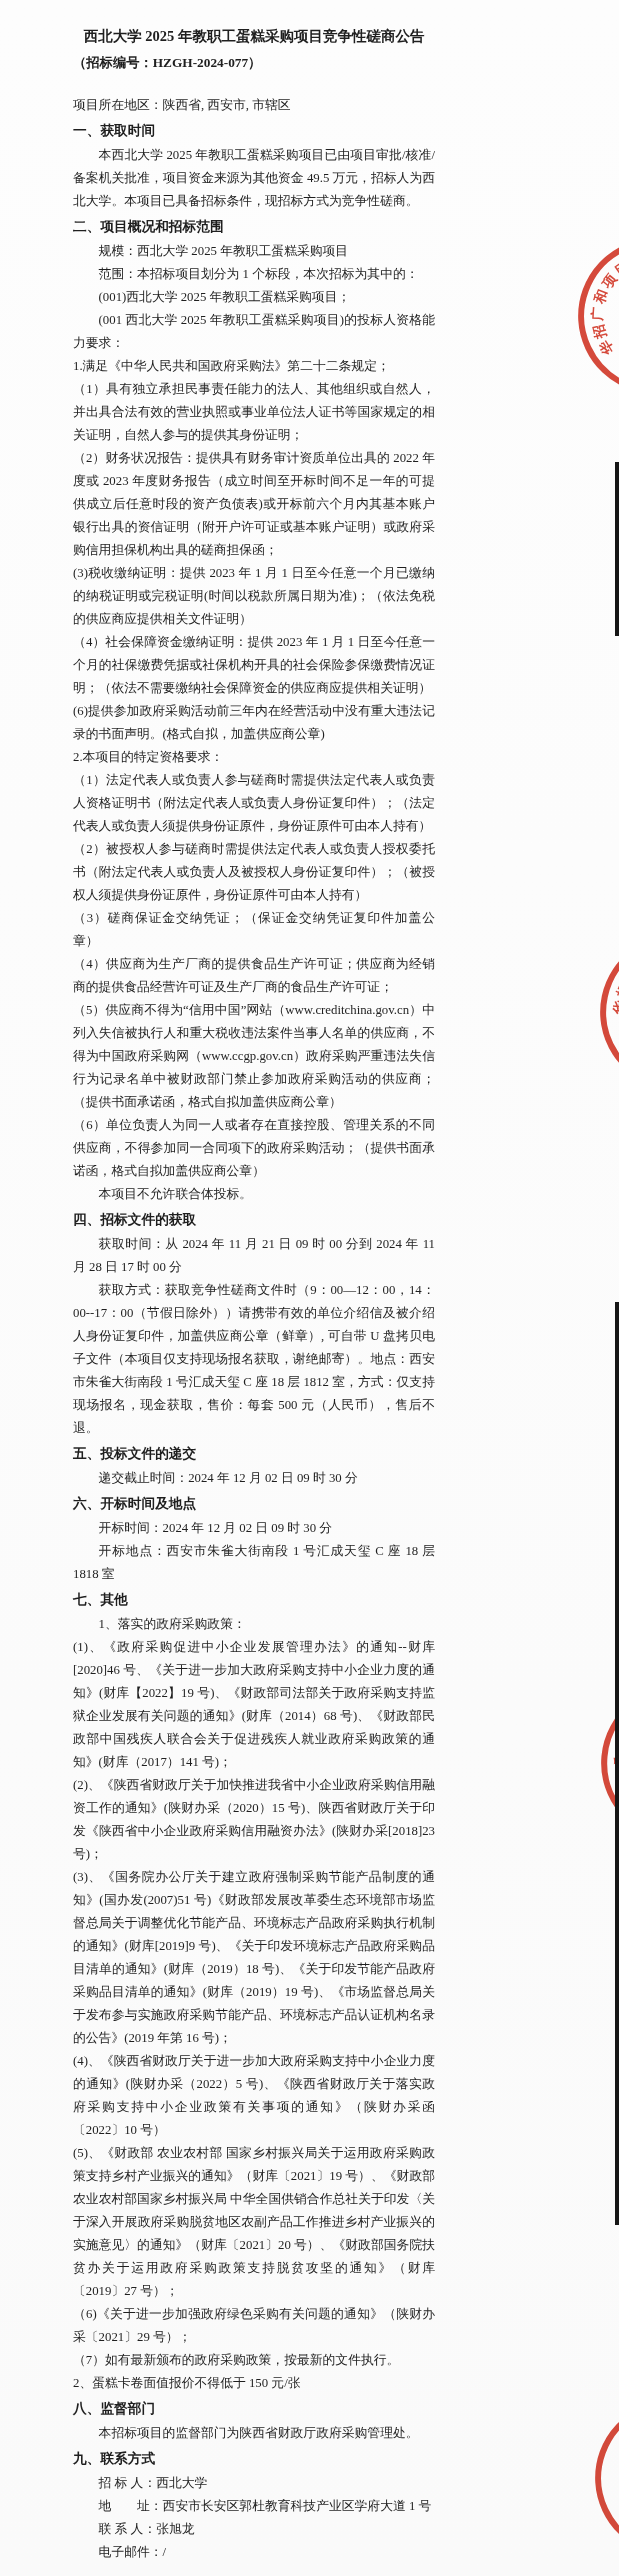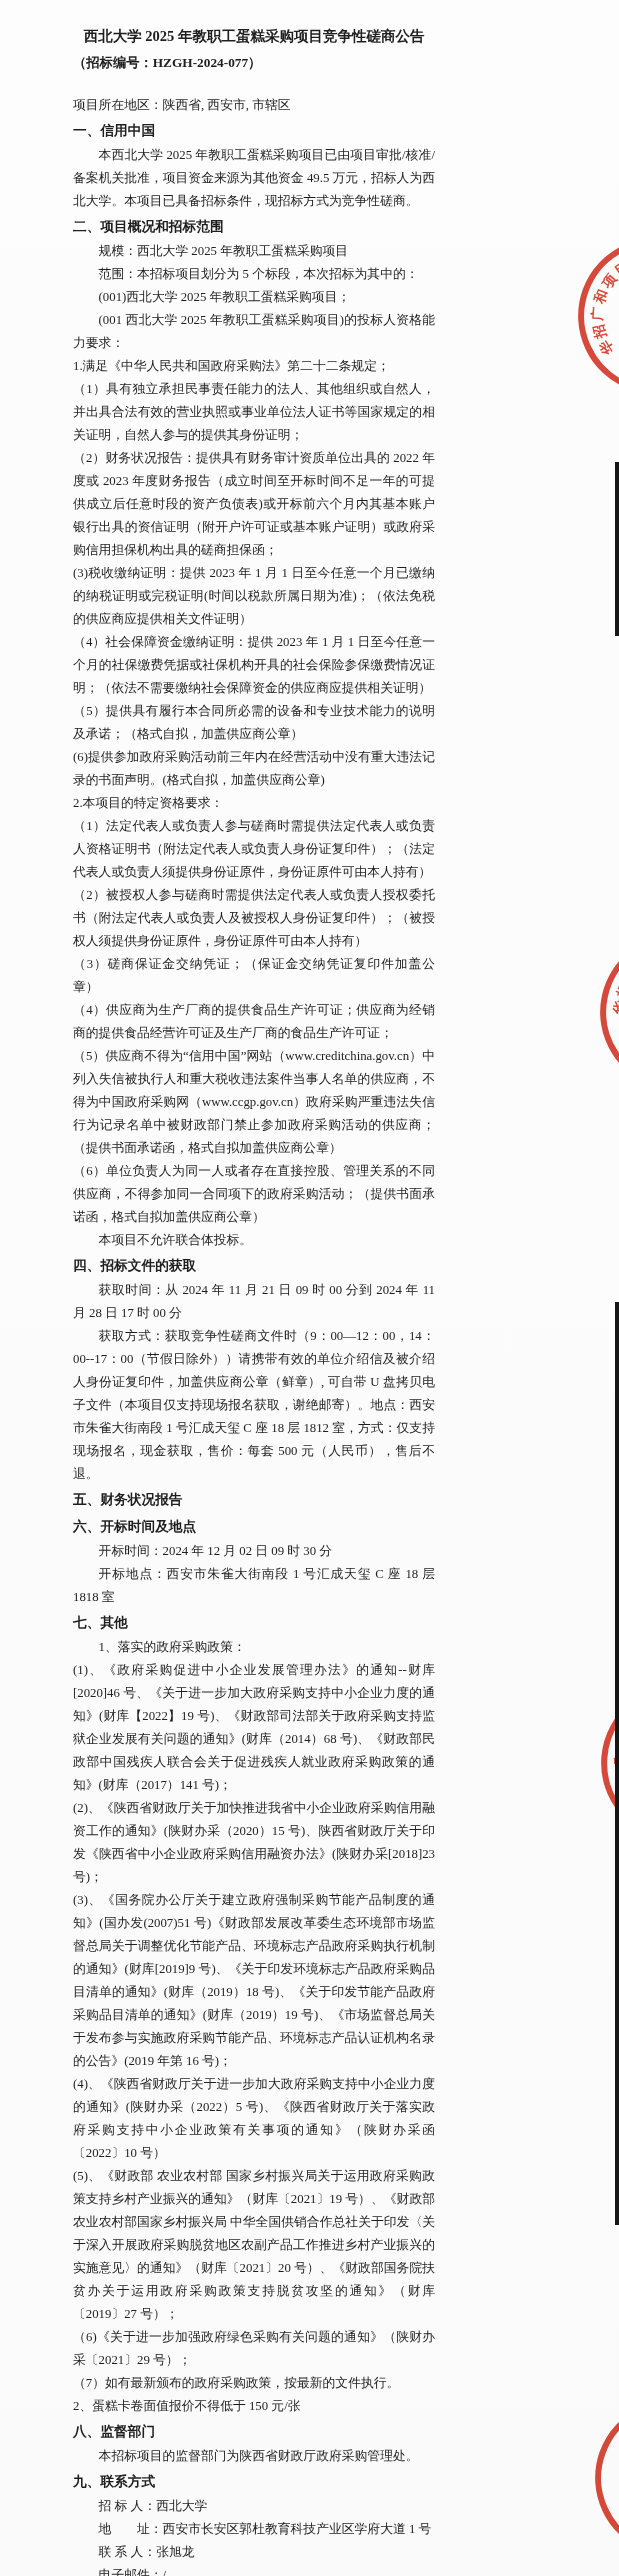--- a/index.html
+++ b/index.html
@@ -49,50 +49,50 @@
       </g>
     </defs>
   </svg>
 
   <div class="doc">
     <h1 class="title">西北大学 2025 年教职工蛋糕采购项目竞争性磋商公告</h1>
     <div class="subtitle">（招标编号：HZGH-2024-077）</div>
 
     <p class="line">项目所在地区：陕西省, 西安市, 市辖区</p>
 
-    <h2 class="sec">一、信用中国</h2>
+    <h2 class="sec">一、获取时间</h2>
     <p class="line indent">本西北大学 2025 年教职工蛋糕采购项目已由项目审批/核准/备案机关批准，项目资金来源为其他资金 49.5 万元，招标人为西北大学。本项目已具备招标条件，现招标方式为竞争性磋商。</p>
 
     <h2 class="sec">二、项目概况和招标范围</h2>
     <p class="line indent">规模：西北大学 2025 年教职工蛋糕采购项目</p>
-    <p class="line indent">范围：本招标项目划分为 5 个标段，本次招标为其中的：</p>
+    <p class="line indent">范围：本招标项目划分为 1 个标段，本次招标为其中的：</p>
     <p class="line indent">(001)西北大学 2025 年教职工蛋糕采购项目；</p>
 
     <p class="line indent">(001 西北大学 2025 年教职工蛋糕采购项目)的投标人资格能力要求：</p>
     <p class="line">1.满足《中华人民共和国政府采购法》第二十二条规定；</p>
     <p class="line">（1）具有独立承担民事责任能力的法人、其他组织或自然人，并出具合法有效的营业执照或事业单位法人证书等国家规定的相关证明，自然人参与的提供其身份证明；</p>
     <p class="line">（2）财务状况报告：提供具有财务审计资质单位出具的 2022 年度或 2023 年度财务报告（成立时间至开标时间不足一年的可提供成立后任意时段的资产负债表)或开标前六个月内其基本账户银行出具的资信证明（附开户许可证或基本账户证明）或政府采购信用担保机构出具的磋商担保函；</p>
     <p class="line">(3)税收缴纳证明：提供 2023 年 1 月 1 日至今任意一个月已缴纳的纳税证明或完税证明(时间以税款所属日期为准)；（依法免税的供应商应提供相关文件证明）</p>
     <p class="line">（4）社会保障资金缴纳证明：提供 2023 年 1 月 1 日至今任意一个月的社保缴费凭据或社保机构开具的社会保险参保缴费情况证明；（依法不需要缴纳社会保障资金的供应商应提供相关证明）</p>
-    <p class="line">（5）提供具有履行本合同所必需的设备和专业技术能力的说明及承诺；（格式自拟，加盖供应商公章）</p>
     <p class="line">(6)提供参加政府采购活动前三年内在经营活动中没有重大违法记录的书面声明。(格式自拟，加盖供应商公章)</p>
     <p class="line">2.本项目的特定资格要求：</p>
     <p class="line">（1）法定代表人或负责人参与磋商时需提供法定代表人或负责人资格证明书（附法定代表人或负责人身份证复印件）；（法定代表人或负责人须提供身份证原件，身份证原件可由本人持有）</p>
     <p class="line">（2）被授权人参与磋商时需提供法定代表人或负责人授权委托书（附法定代表人或负责人及被授权人身份证复印件）；（被授权人须提供身份证原件，身份证原件可由本人持有）</p>
     <p class="line">（3）磋商保证金交纳凭证；（保证金交纳凭证复印件加盖公章）</p>
     <p class="line">（4）供应商为生产厂商的提供食品生产许可证；供应商为经销商的提供食品经营许可证及生产厂商的食品生产许可证；</p>
     <p class="line">（5）供应商不得为“信用中国”网站（www.creditchina.gov.cn）中列入失信被执行人和重大税收违法案件当事人名单的供应商，不得为中国政府采购网（www.ccgp.gov.cn）政府采购严重违法失信行为记录名单中被财政部门禁止参加政府采购活动的供应商；（提供书面承诺函，格式自拟加盖供应商公章）</p>
     <p class="line">（6）单位负责人为同一人或者存在直接控股、管理关系的不同供应商，不得参加同一合同项下的政府采购活动；（提供书面承诺函，格式自拟加盖供应商公章）</p>
     <p class="line indent">本项目不允许联合体投标。</p>
 
     <h2 class="sec">四、招标文件的获取</h2>
     <p class="line indent">获取时间：从 2024 年 11 月 21 日 09 时 00 分到 2024 年 11 月 28 日 17 时 00 分</p>
     <p class="line indent">获取方式：获取竞争性磋商文件时（9：00—12：00，14：00--17：00（节假日除外））请携带有效的单位介绍信及被介绍人身份证复印件，加盖供应商公章（鲜章）, 可自带 U 盘拷贝电子文件（本项目仅支持现场报名获取，谢绝邮寄）。地点：西安市朱雀大街南段 1 号汇成天玺 C 座 18 层 1812 室，方式：仅支持现场报名，现金获取，售价：每套 500 元（人民币），售后不退。</p>
 
-    <h2 class="sec">五、财务状况报告</h2>
+    <h2 class="sec">五、投标文件的递交</h2>
+    <p class="line indent">递交截止时间：2024 年 12 月 02 日 09 时 30 分</p>
 
     <h2 class="sec">六、开标时间及地点</h2>
     <p class="line indent">开标时间：2024 年 12 月 02 日 09 时 30 分</p>
     <p class="line indent">开标地点：西安市朱雀大街南段 1 号汇成天玺 C 座 18 层 1818 室</p>
 
     <h2 class="sec">七、其他</h2>
     <p class="line indent">1、落实的政府采购政策：</p>
     <p class="line">(1)、《政府采购促进中小企业发展管理办法》的通知--财库[2020]46 号、《关于进一步加大政府采购支持中小企业力度的通知》(财库【2022】19 号)、《财政部司法部关于政府采购支持监狱企业发展有关问题的通知》(财库（2014）68 号)、《财政部民政部中国残疾人联合会关于促进残疾人就业政府采购政策的通知》(财库（2017）141 号)；</p>
     <p class="line">(2)、《陕西省财政厅关于加快推进我省中小企业政府采购信用融资工作的通知》(陕财办采（2020）15 号)、陕西省财政厅关于印发《陕西省中小企业政府采购信用融资办法》(陕财办采[2018]23 号)；</p>
     <p class="line">(3)、《国务院办公厅关于建立政府强制采购节能产品制度的通知》(国办发(2007)51 号)《财政部发展改革委生态环境部市场监督总局关于调整优化节能产品、环境标志产品政府采购执行机制的通知》(财库[2019]9 号)、《关于印发环境标志产品政府采购品目清单的通知》(财库（2019）18 号)、《关于印发节能产品政府采购品目清单的通知》(财库（2019）19 号)、《市场监督总局关于发布参与实施政府采购节能产品、环境标志产品认证机构名录的公告》(2019 年第 16 号)；</p>

